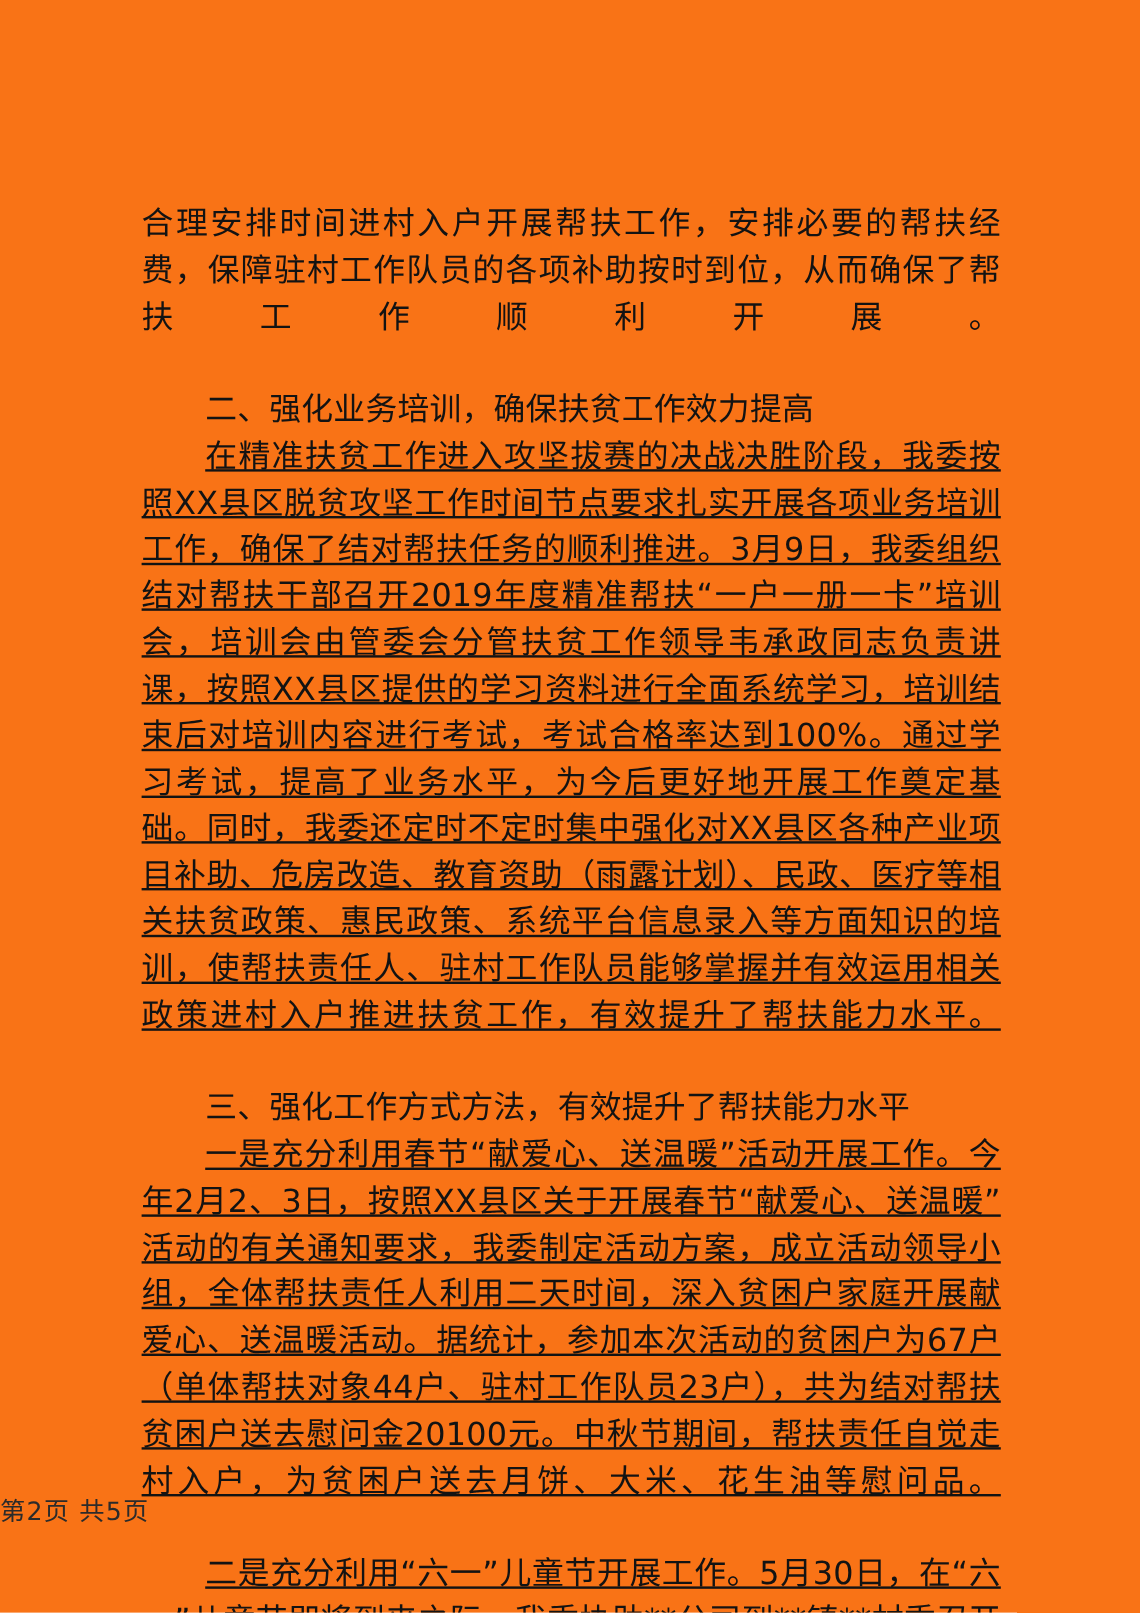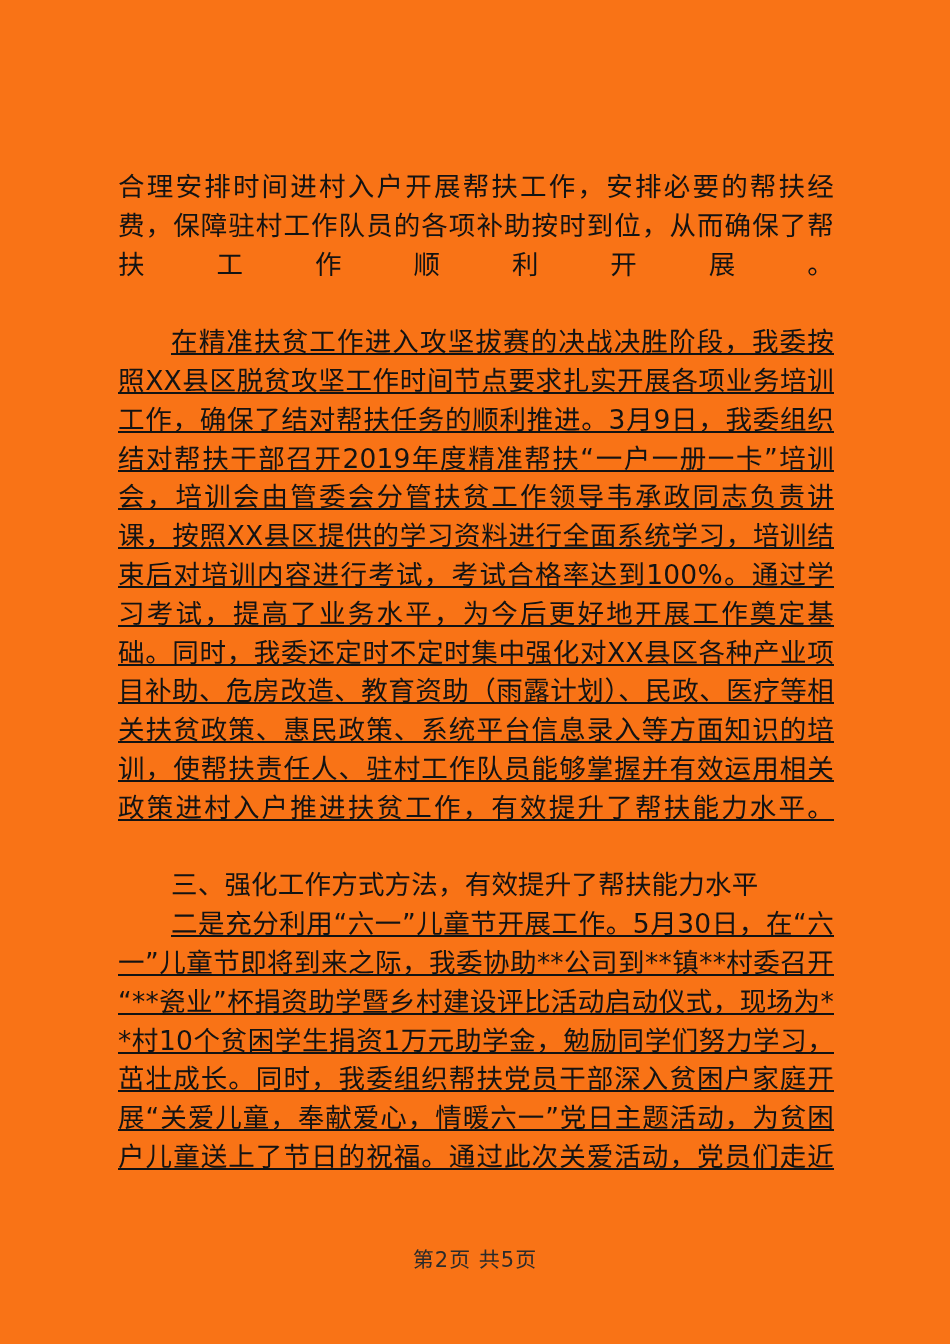--- a/index.html
+++ b/index.html
@@ -65,41 +65,42 @@
     content: "";
     display: inline-block;
     width: 100%;
   }
 
   .footer {
     position: absolute;
     left: 0;
     right: 0;
     top: 1243px;
-    text-align: center;
     font-family: "DejaVu Sans", "Liberation Sans", sans-serif;
     font-size: 21px;
     color: #2b2b2b;
     letter-spacing: 1px;
   }
 </style>
 </head>
 <body>
 
 <div class="page">
 
   <div class="doc-body">
 
     <p class="para">合理安排时间进村入户开展帮扶工作，安排必要的帮扶经费，保障驻村工作队员的各项补助按时到位，从而确保了帮扶工作顺利开展。</p>
 
+    <p class="heading">二、强化业务培训，确保扶贫工作效力提高</p>
 
     <p class="para indent">在精准扶贫工作进入攻坚拔赛的决战决胜阶段，我委按照XX县区脱贫攻坚工作时间节点要求扎实开展各项业务培训工作，确保了结对帮扶任务的顺利推进。3月9日，我委组织结对帮扶干部召开2019年度精准帮扶“一户一册一卡”培训会，培训会由管委会分管扶贫工作领导韦承政同志负责讲课，按照XX县区提供的学习资料进行全面系统学习，培训结束后对培训内容进行考试，考试合格率达到100%。通过学习考试，提高了业务水平，为今后更好地开展工作奠定基础。同时，我委还定时不定时集中强化对XX县区各种产业项目补助、危房改造、教育资助（雨露计划）、民政、医疗等相关扶贫政策、惠民政策、系统平台信息录入等方面知识的培训，使帮扶责任人、驻村工作队员能够掌握并有效运用相关政策进村入户推进扶贫工作，有效提升了帮扶能力水平。</p>
 
     <p class="heading">三、强化工作方式方法，有效提升了帮扶能力水平</p>
 
+    <p class="para indent">一是充分利用春节“献爱心、送温暖”活动开展工作。今年2月2、3日，按照XX县区关于开展春节“献爱心、送温暖”活动的有关通知要求，我委制定活动方案，成立活动领导小组，全体帮扶责任人利用二天时间，深入贫困户家庭开展献爱心、送温暖活动。据统计，参加本次活动的贫困户为67户（单体帮扶对象44户、驻村工作队员23户），共为结对帮扶贫困户送去慰问金20100元。中秋节期间，帮扶责任自觉走村入户，为贫困户送去月饼、大米、花生油等慰问品。</p>
 
     <p class="para indent">二是充分利用“六一”儿童节开展工作。5月30日，在“六一”儿童节即将到来之际，我委协助**公司到**镇**村委召开“**瓷业”杯捐资助学暨乡村建设评比活动启动仪式，现场为**村10个贫困学生捐资1万元助学金，勉励同学们努力学习，茁壮成长。同时，我委组织帮扶党员干部深入贫困户家庭开展“关爱儿童，奉献爱心，情暖六一”党日主题活动，为贫困户儿童送上了节日的祝福。通过此次关爱活动，党员们走近</p>
 
   </div>
 
   <div class="footer">
     <span>第2页 共5页</span>
   </div>
 
 </div>

